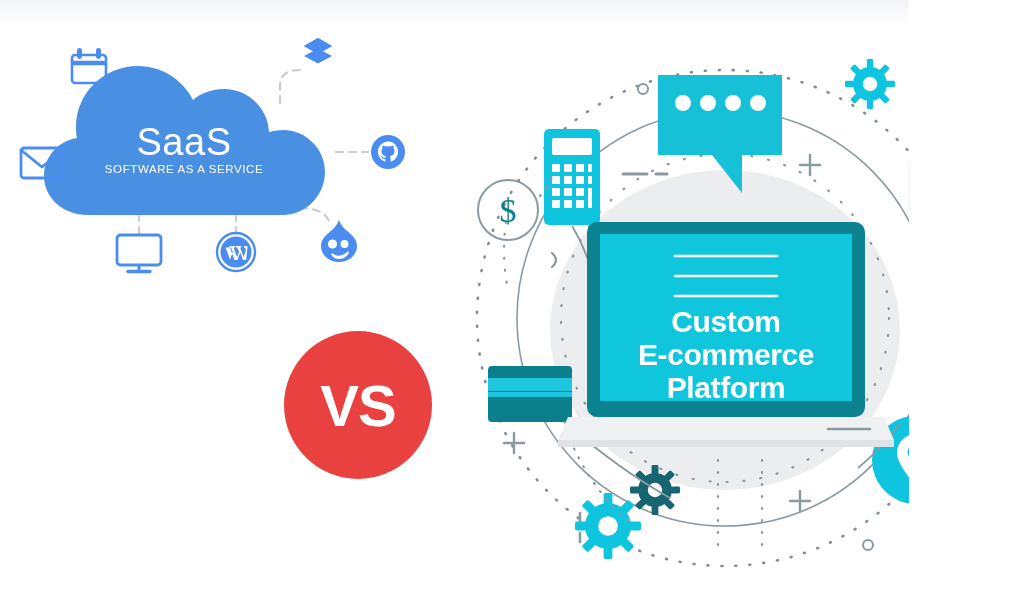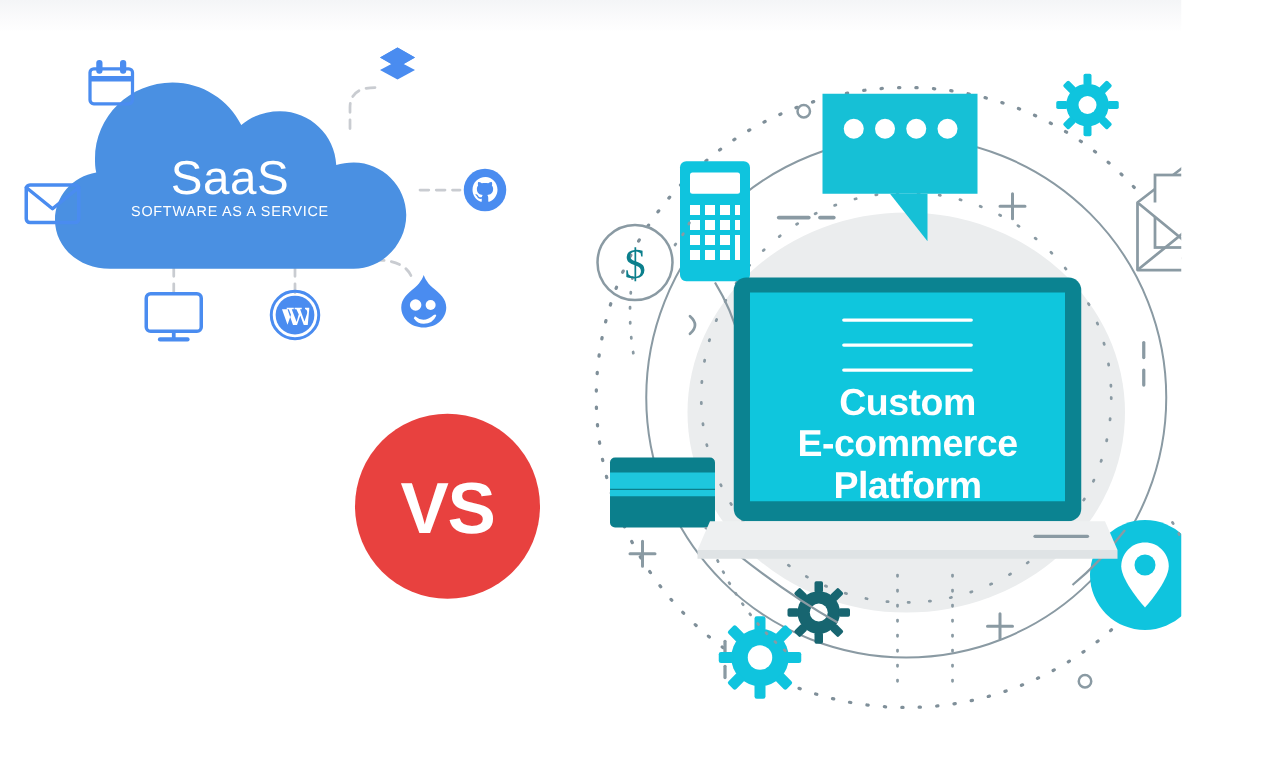--- a/index.html
+++ b/index.html
@@ -9,21 +9,20 @@
   }
   body {
     font-family: "Liberation Sans", sans-serif;
   }
   #stage {
     position: relative;
     width: 909px;
     height: 613px;
     overflow: hidden;
     background: #ffffff;
-    padding-left: 36px;
   }
   #topband {
     position: absolute;
     left: 0; top: 0;
     width: 1024px;
     height: 26px;
     background: linear-gradient(to bottom, #f4f5f7 0%, #fbfbfc 60%, #ffffff 100%);
   }
   .panel {
     position: absolute;

